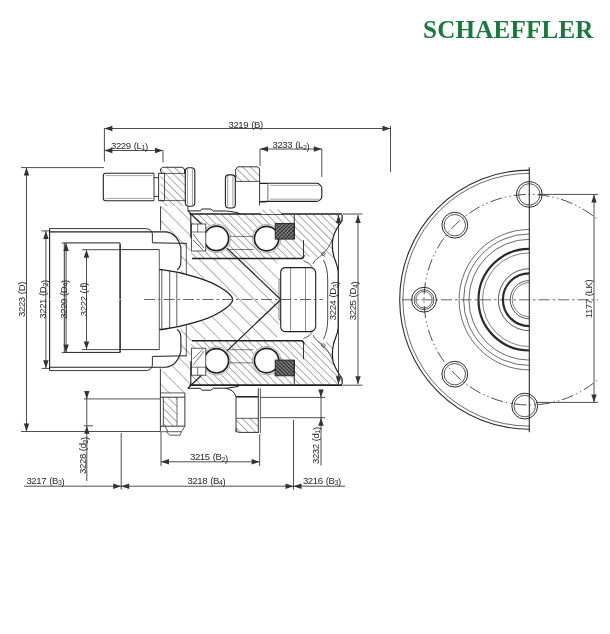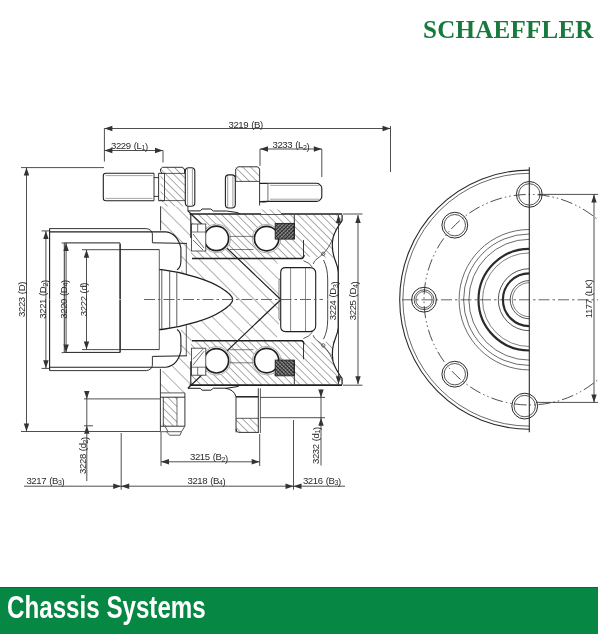--- a/index.html
+++ b/index.html
@@ -10,23 +10,20 @@
         color:#17793C;letter-spacing:0.26px;}
   #bar{position:absolute;left:0;top:587px;width:610px;height:47px;background:#068743;border-top:1.5px solid #0a6b35;box-sizing:border-box;}
   #bar span{position:absolute;left:7px;top:2.5px;color:#ffffff;font-weight:bold;font-size:32px;
             line-height:1;transform:scaleX(0.755);transform-origin:0 0;white-space:nowrap;}
   svg{position:absolute;left:0;top:0;}
 </style>
 </head>
 <body>
 <div id="page">
   <div id="logo">SCHAEFFLER</div>
-  <div id="bar">
-      <span>Chassis Systems</span>
-    </div>
   <svg width="610" height="634" viewBox="0 0 610 634">
     <defs>
       <path id="ah" d="M0,0 L8,2.7 L8,-2.7 Z" fill="#333"></path>
       <pattern id="hs" width="10.5" height="10.5" patternUnits="userSpaceOnUse" patternTransform="rotate(45)">
         <rect width="10.5" height="10.5" fill="#fff"></rect>
         <line x1="0" y1="0" x2="10.5" y2="0" stroke="#4a4a4a" stroke-width="0.85"></line>
       </pattern>
       <pattern id="hd" width="5.4" height="5.4" patternUnits="userSpaceOnUse" patternTransform="rotate(45)">
         <rect width="5.4" height="5.4" fill="#fff"></rect>
         <line x1="0" y1="0" x2="5.4" y2="0" stroke="#3c3c3c" stroke-width="0.85"></line>

